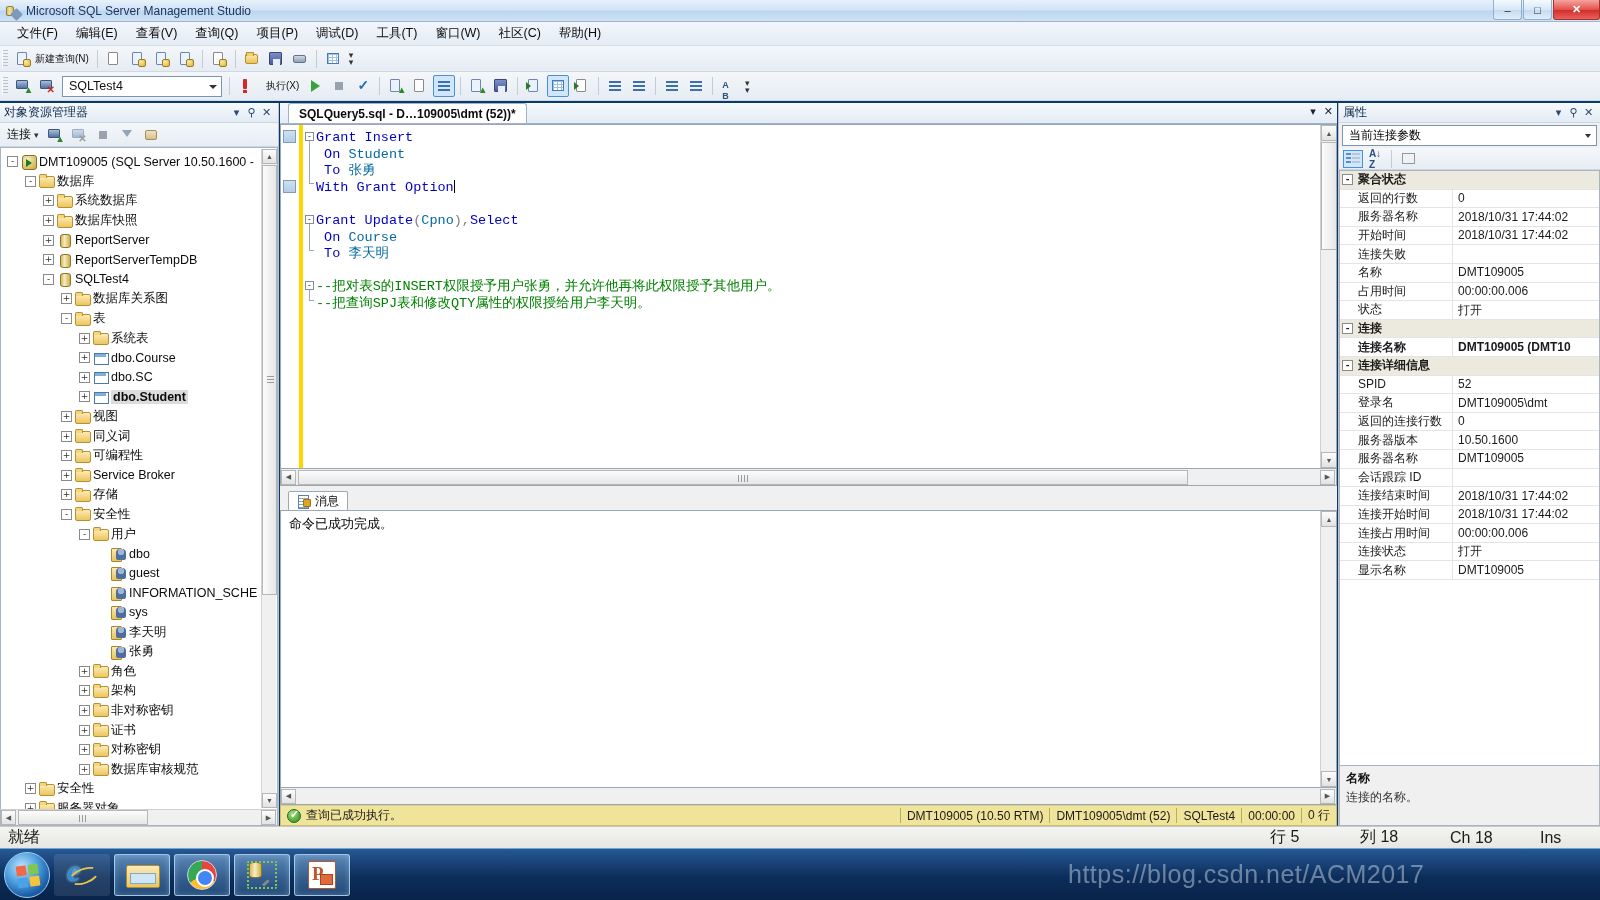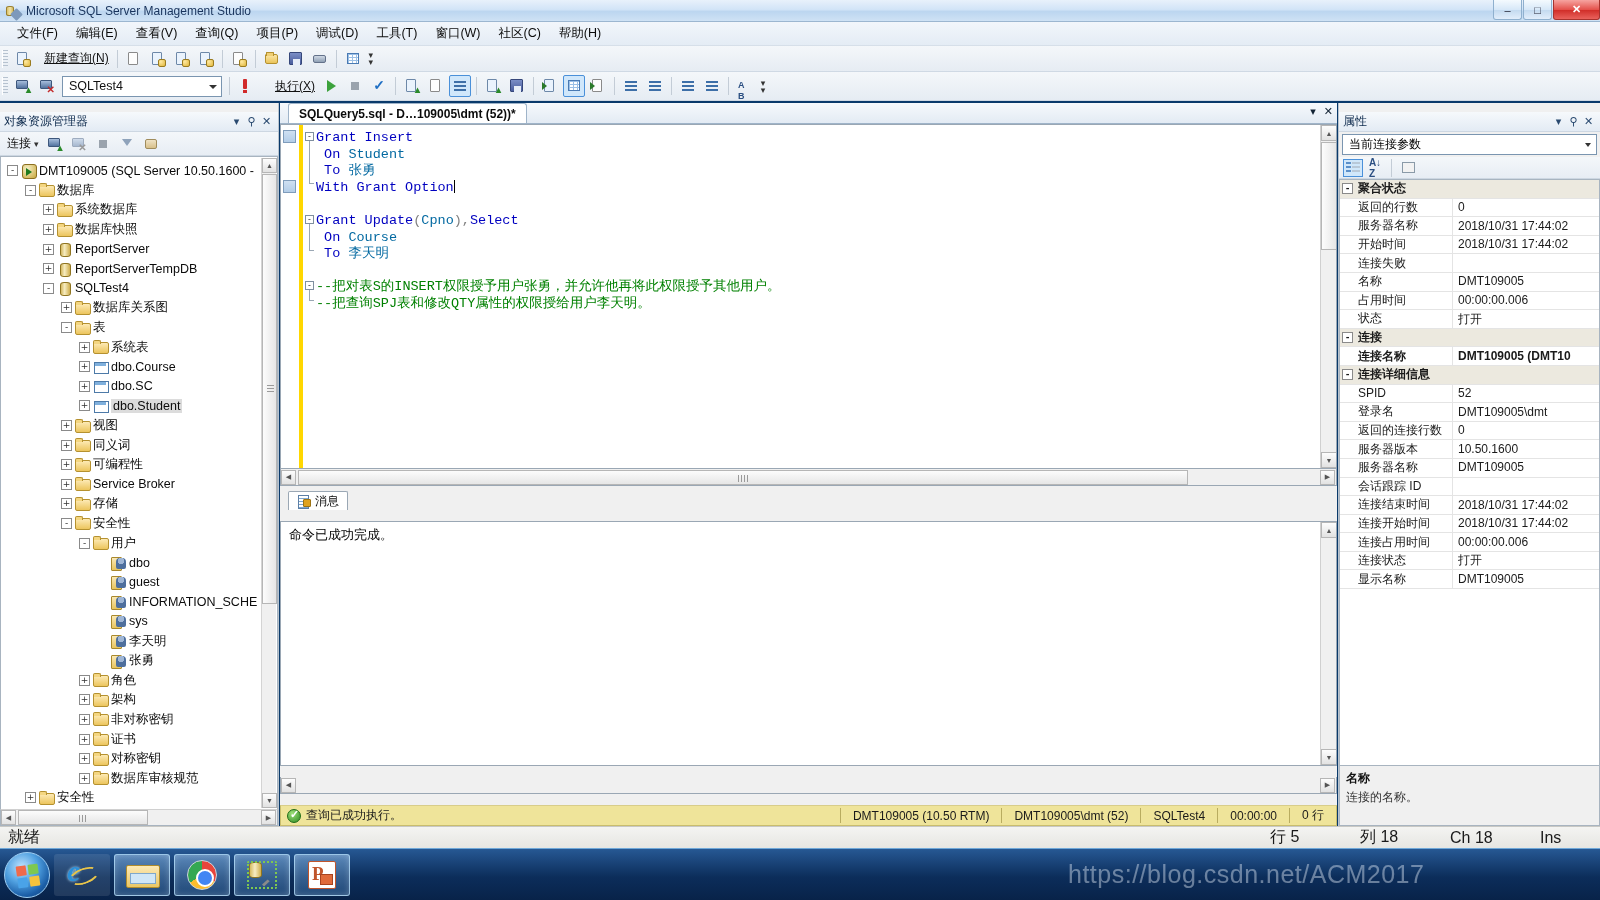--- a/index.html
+++ b/index.html
@@ -78,21 +78,21 @@
     width: 6px; height: 18px; margin: 0 3px 0 2px;
     background: repeating-linear-gradient(to bottom,#b6c2cf 0 1px,transparent 1px 3px);
     border-left: 1px solid #fff;
   }
   .tbtn {
     height: 22px; min-width: 22px; display: flex; align-items: center;
     justify-content: center; margin: 0 1px; padding: 0 2px;
     border: 1px solid transparent; border-radius: 2px;
   }
   .tbtn.active { background: #d0e7fb; border: 1px solid #4a90d9; }
-  .tbtn .lbl { font-size: 12px; color: #111; margin-left: 13px; white-space: nowrap; text-decoration: underline; }
+  .tbtn .lbl { font-size: 10px; color: #111; margin-left: 4px; white-space: nowrap; }
   .tsep { width: 1px; height: 18px; background: #c3ccd6; margin: 0 4px; }
 
   
   .ic { width: 16px; height: 16px; position: relative; display: inline-block; flex: none;}
   .ic .page {
     position:absolute; left:2px; top:1px; width:10px; height:13px;
     background:#fdfdfd; border:1px solid #8a8a8a; border-radius:1px;
   }
   .ic .page.blue { background:#eaf3fd; border-color:#6d88a8; }
   .ic .badge {
@@ -186,21 +186,21 @@
 
   
   .oe {
     position: absolute; left: 0; top: 103px; width: 279px; height: 723px;
     background: #f0f0f0; border-right: 1px solid #b9c4cf;
     display: flex; flex-direction: column;
   }
   .panel-head {
     height: 20px; display: flex; align-items: center; padding: 0 4px;
     background: linear-gradient(to bottom,#f6f9fc,#e3ebf4);
-    border-bottom: 1px solid #cdd7e2; font-size: 12px; color: #0d2a4d; margin-top: 9px;
+    border-bottom: 1px solid #cdd7e2; font-size: 12px; color: #0d2a4d;
   }
   .panel-head .ttl { flex: 1; }
   .panel-head .pbtn { width: 15px; text-align: center; color: #2a4a70; font-size: 11px; }
   .oe-toolbar {
     height: 24px; display: flex; align-items: center; padding-left: 4px;
     background: linear-gradient(to bottom,#f4f7fa,#e7edf4);
     border-bottom: 1px solid #cdd7e2;
   }
   .oe-toolbar .connect-lbl { font-size: 12px; color: #0b0b0b; padding: 0 3px; }
   .tree-wrap {
@@ -209,21 +209,21 @@
   }
   .tree { padding: 4px 0 0 0; font-size: 12.5px; color: #0b0b0b; }
   .row { height: 19.6px; display: flex; align-items: center; white-space: nowrap; }
   .row .exp {
     width: 11px; height: 11px; border: 1px solid #8a8a8a; background: #fff;
     font-size: 9px; line-height: 9px; text-align: center; color: #333; flex: none;
     margin-right: 3px; font-family: "DejaVu Sans", sans-serif;
   }
   .row .exp.none { border: none; background: transparent; }
   .row .lbl { margin-left: 2px; }
-  .row.sel .lbl { background: #dcdcdc; padding: 0 2px; }
+  .row.sel .lbl { background: #dcdcdc; padding: 0 2px; font-weight: bold; }
   .ticon { width: 16px; height: 16px; position: relative; flex: none; }
   .ticon.srv:before {
     content:""; position:absolute; left:1px; top:1px; width:13px; height:13px;
     background: radial-gradient(circle at 35% 30%, #f6f0c8, #c9a83c);
     border:1px solid #8c6f20; border-radius:3px;
   }
   .ticon.srv:after {
     content:""; position:absolute; left:5px; top:5px; width:0;height:0;
     border-left:6px solid #1d7a1d; border-top:4px solid transparent; border-bottom:4px solid transparent;
   }
@@ -356,21 +356,21 @@
   .code-hscroll .sbtn{width:15px;height:15px;background:linear-gradient(to bottom,#fdfdfd,#e2e2e2);
     border:1px solid #b6b6b6;display:flex;align-items:center;justify-content:center;font-size:7px;color:#555;}
   .code-hscroll .sbtn.right{position:absolute;right:1px;}
   .code-hscroll .hthumb{position:absolute;left:17px;width:890px;height:15px;
     background:linear-gradient(to bottom,#fcfcfc,#e6e6e6);border:1px solid #b6b6b6;}
   .code-hscroll .hthumb .grip3{position:absolute;top:4px;left:50%;margin-left:-5px;width:10px;height:7px;
     background:repeating-linear-gradient(to right,#9a9a9a 0 1px,transparent 1px 3px);}
 
   
   .results {
-    flex: 1; background: #f0f0f0; display: flex; flex-direction: column; margin-top: 4px; gap: 11px;
+    flex: 1; background: #f0f0f0; display: flex; flex-direction: column; margin-top: 4px;
   }
   .res-tabstrip { height: 20px; display: flex; align-items: flex-end; background: #f0f0f0; }
   .res-tab {
     height: 19px; background: #fff; border: 1px solid #9aa7b4; border-bottom: none;
     display: flex; align-items: center; gap: 4px; padding: 0 8px; font-size: 12px; color: #0b0b0b;
     margin-left: 8px; border-radius: 2px 2px 0 0;
   }
   .msg-icon { width: 14px; height: 14px; position: relative; }
   .msg-icon:before {
     content:""; position:absolute; left:1px; top:1px; width:9px; height:12px;
@@ -404,21 +404,21 @@
   }
   .qstatus .ok {
     width: 14px; height: 14px; border-radius: 50%; margin: 0 5px 0 6px; flex: none;
     background: radial-gradient(circle at 35% 30%, #9fe07a, #2e8b23);
     border: 1px solid #1d6b16; position: relative;
   }
   .qstatus .ok:after {
     content:"✓"; position:absolute; left:2px; top:-2px; color:#fff; font-size:11px; font-weight:bold;
   }
   .qstatus .left { flex: 1; }
-  .qstatus .cell { padding: 0 12px; border-left: 1px solid #b9ac60; height: 15px; display:flex; align-items:center; }
+  .qstatus .cell { padding: 0 6px; border-left: 1px solid #b9ac60; height: 15px; display:flex; align-items:center; }
 
   
   .props {
     position: absolute; left: 1338px; top: 103px; width: 262px; height: 723px;
     background: #f0f0f0; display: flex; flex-direction: column; border-left: 1px solid #b9c4cf;
   }
   .props-toolbar {
     height: 22px; display: flex; align-items: center; gap: 2px; padding-left: 4px;
     background: linear-gradient(to bottom,#f4f7fa,#e7edf4); border-bottom: 1px solid #cdd7e2;
   }

